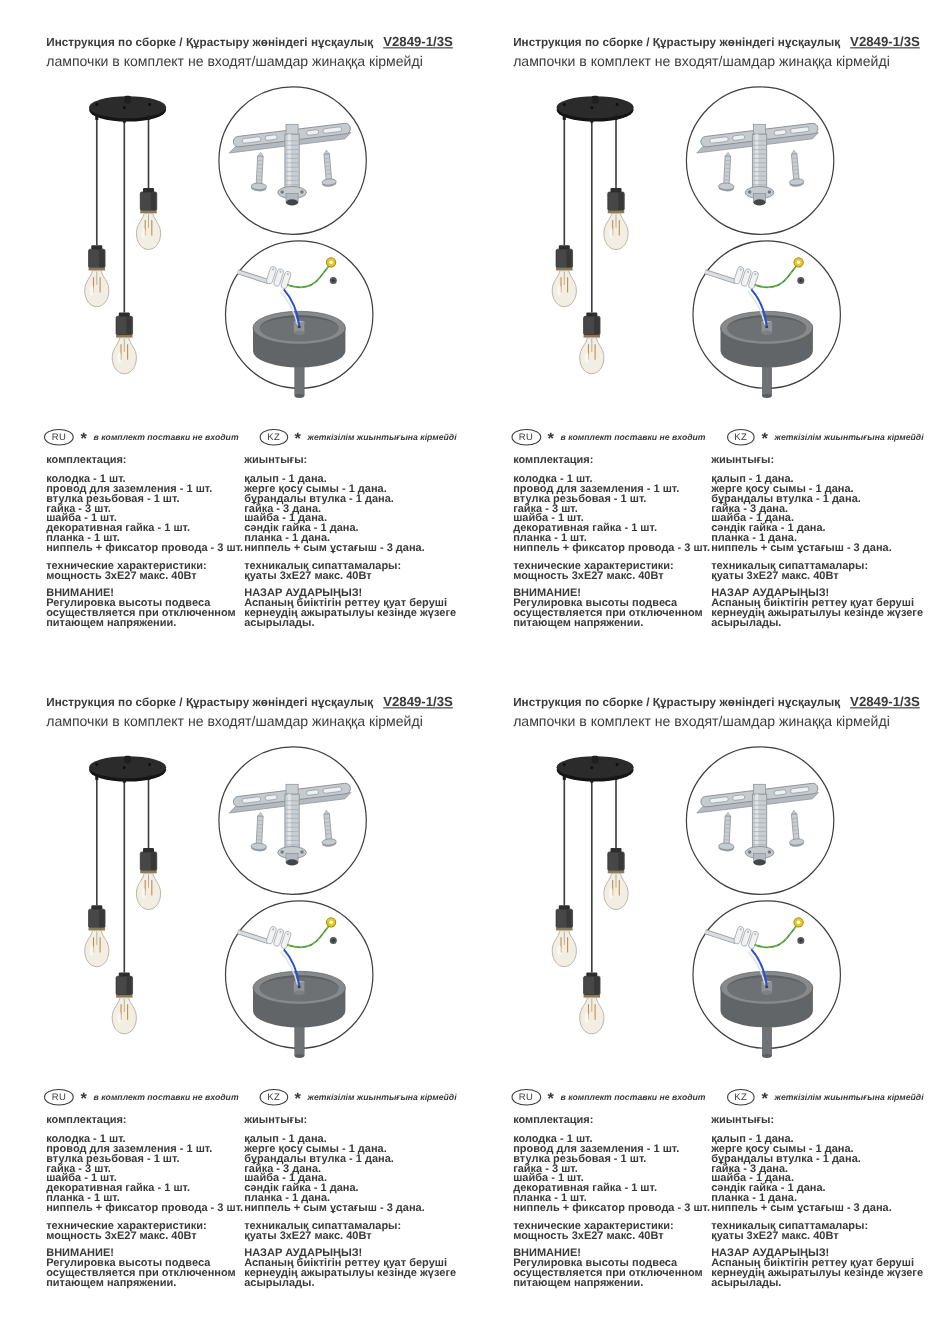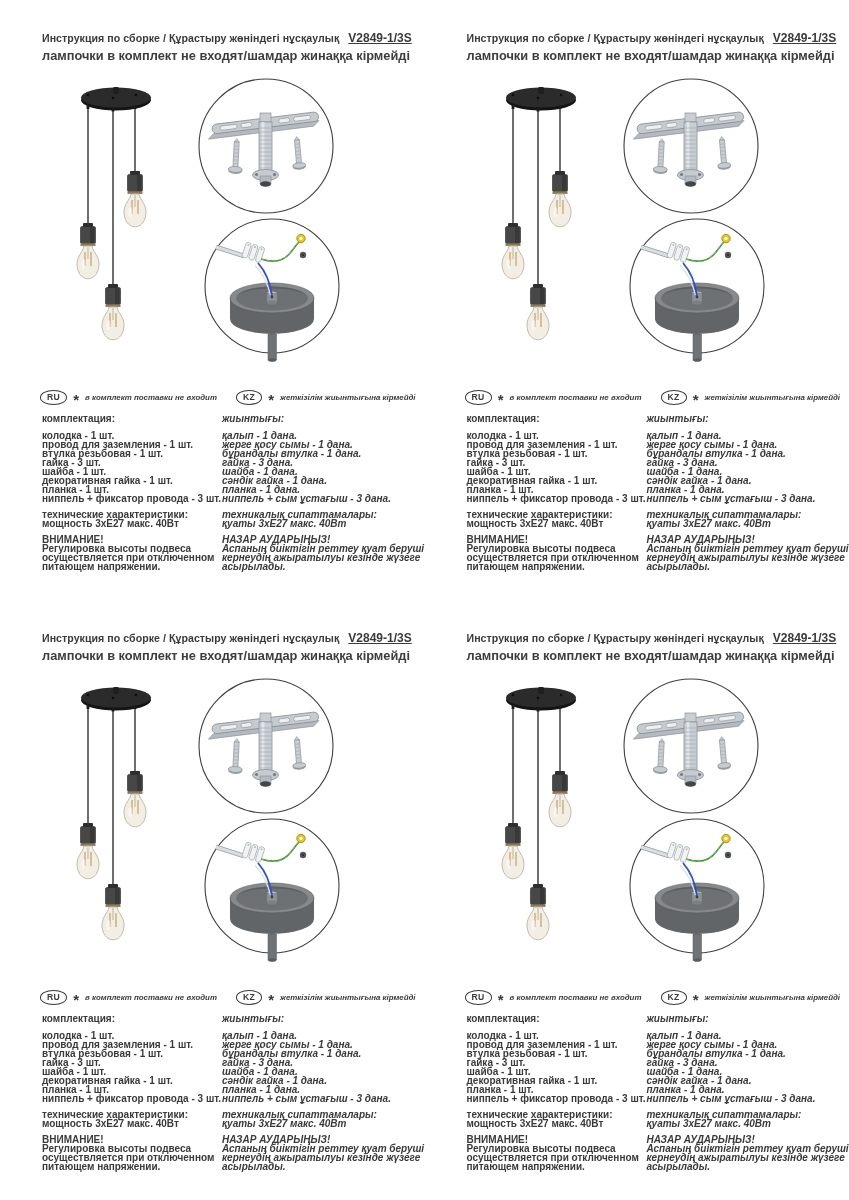--- a/index.html
+++ b/index.html
@@ -6,31 +6,31 @@
   html,body{margin:0;padding:0;background:#fff;}
   .page{
     width:849px;height:1200px;background:#ffffff;
     display:grid;grid-template-columns:424.5px 424.5px;grid-template-rows:600px 600px;
     font-family:"Liberation Sans","DejaVu Sans",sans-serif;color:#3a3a3a;
   }
   .sheet{position:relative;width:424.5px;height:600px;overflow:hidden;background:#fff;}
   .title-row{position:absolute;left:42px;top:31px;display:flex;align-items:baseline;gap:9px;white-space:nowrap;}
   .title-main{font-size:10.6px;font-weight:700;letter-spacing:.05px;}
   .title-model{font-size:12px;font-weight:700;text-decoration:underline;}
-  .subtitle{position:absolute;left:42px;top:48px;font-size:12.8px;font-weight:700;color:#3d3d3d;white-space:nowrap;}
+  .subtitle{position:absolute;left:42px;top:48px;font-size:12.8px;font-weight:400;color:#3d3d3d;white-space:nowrap;}
   .illus{position:absolute;left:40px;top:76px;}
   .note-row{position:absolute;top:390px;display:flex;align-items:center;gap:6px;white-space:nowrap;}
   .note-ru{left:40px;}
   .note-kz{left:236px;}
-  .badge{display:inline-block;border:1.3px solid #3a3a3a;border-radius:50%;font-size:8.6px;font-weight:700;padding:1px 6px 1.5px;letter-spacing:.4px;text-align:right;}
+  .badge{display:inline-block;border:1.3px solid #3a3a3a;border-radius:50%;font-size:8.6px;font-weight:400;padding:1px 6px 1.5px;letter-spacing:.4px;text-align:right;}
   .star{font-size:15px;font-weight:700;line-height:0;position:relative;top:3px;}
   .note-text{font-size:7.9px;font-weight:700;font-style:italic;}
   .col{position:absolute;top:414px;font-size:10px;font-weight:700;line-height:9px;}
   .col-ru{left:42px;width:192px;}
-  .col-kz{left:222px;width:204px;font-style:italic;}
+  .col-kz{left:222px;width:204px;}
   .list-title{margin-bottom:8px;}
   .tech{margin-top:7px;}
   .warn{margin-top:7px;}
 </style>
 </head>
 <body>
 
 <div class="page">
   <div class="sheet">
   <div class="title-row">

